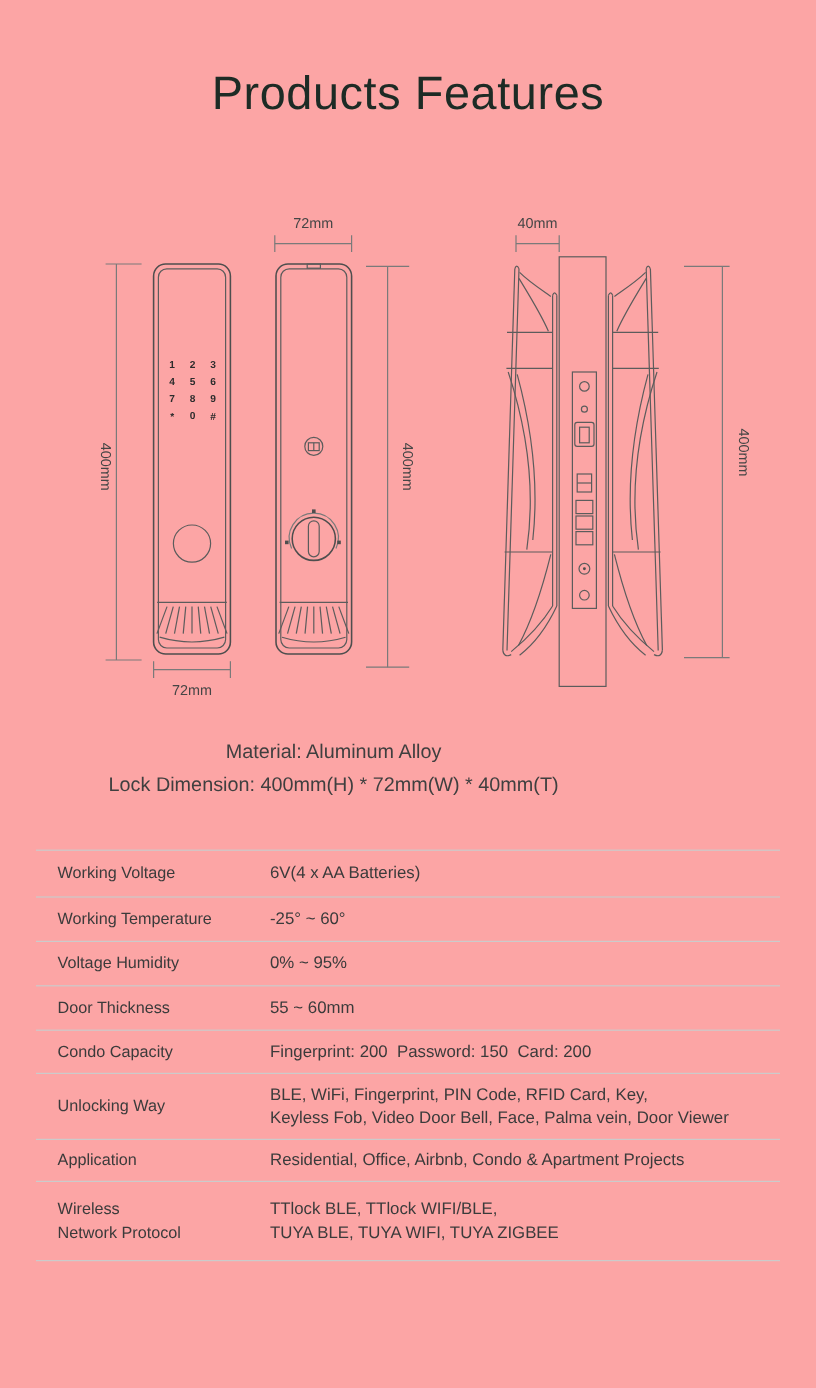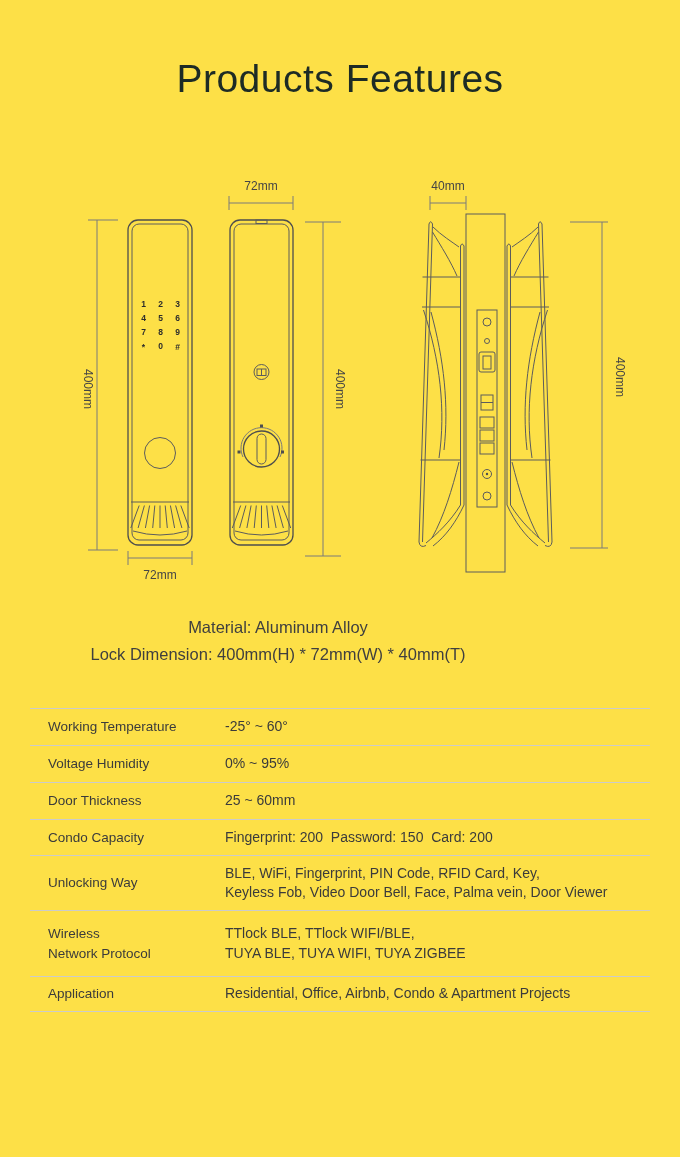--- a/index.html
+++ b/index.html
@@ -1,18 +1,18 @@
 <!DOCTYPE html>
 <html><head>
 <meta charset="utf-8">
 <style>
   html,body{margin:0;padding:0;background:#ffffff;}
   body{width:680px;height:1157px;position:relative;overflow:hidden;
        font-family:"Liberation Sans", sans-serif;color:#3c3c3c;}
-  .page{position:absolute;inset:0;background:#fde047;}
+  .page{position:absolute;inset:0;background:#fca5a5;}
 
   .title{position:absolute;top:56px;left:0;width:680px;text-align:center;
          font-size:39px;line-height:46px;color:#1d2b25;letter-spacing:0.5px;}
 
   .drawing{position:absolute;left:0;top:150px;width:680px;height:460px;}
   .drawing svg{display:block;}
 
   .material{position:absolute;left:0;top:614px;width:556px;text-align:center;
             font-size:16.5px;line-height:27px;color:#3f3f3f;}
   .material div{white-space:pre-wrap;}
@@ -218,46 +218,50 @@
       </g>
     </svg>
   </div>
 
   <div class="material">
     <div>Material: Aluminum Alloy</div>
     <div>Lock Dimension: 400mm(H) * 72mm(W) * 40mm(T)</div>
   </div>
 
   <div class="spec-table">
+    <div class="spec-row h39">
+      <div class="spec-label">Working Voltage</div>
+      <div class="spec-value">6V(4 x AA Batteries)</div>
+    </div>
     <div class="spec-row h37">
       <div class="spec-label">Working Temperature</div>
       <div class="spec-value">-25° ~ 60°</div>
     </div>
     <div class="spec-row h37">
       <div class="spec-label">Voltage Humidity</div>
       <div class="spec-value">0% ~ 95%</div>
     </div>
     <div class="spec-row h37">
       <div class="spec-label">Door Thickness</div>
-      <div class="spec-value">25 ~ 60mm</div>
+      <div class="spec-value">55 ~ 60mm</div>
     </div>
     <div class="spec-row h36">
       <div class="spec-label">Condo Capacity</div>
       <div class="spec-value">Fingerprint: 200  Password: 150  Card: 200</div>
     </div>
     <div class="spec-row h55">
       <div class="spec-label">Unlocking Way</div>
       <div class="spec-value">BLE, WiFi, Fingerprint, PIN Code, RFID Card, Key,
 Keyless Fob, Video Door Bell, Face, Palma vein, Door Viewer</div>
+    </div>
+    <div class="spec-row h35">
+      <div class="spec-label">Application</div>
+      <div class="spec-value">Residential, Office, Airbnb, Condo &amp; Apartment Projects</div>
     </div>
     <div class="spec-row h66">
       <div class="spec-label">Wireless
 Network Protocol</div>
       <div class="spec-value">TTlock BLE, TTlock WIFI/BLE,
 TUYA BLE, TUYA WIFI, TUYA ZIGBEE</div>
     </div>
-    <div class="spec-row h35">
-      <div class="spec-label">Application</div>
-      <div class="spec-value">Residential, Office, Airbnb, Condo &amp; Apartment Projects</div>
-    </div>
   </div>
 
 </div>
 
 </body></html>

